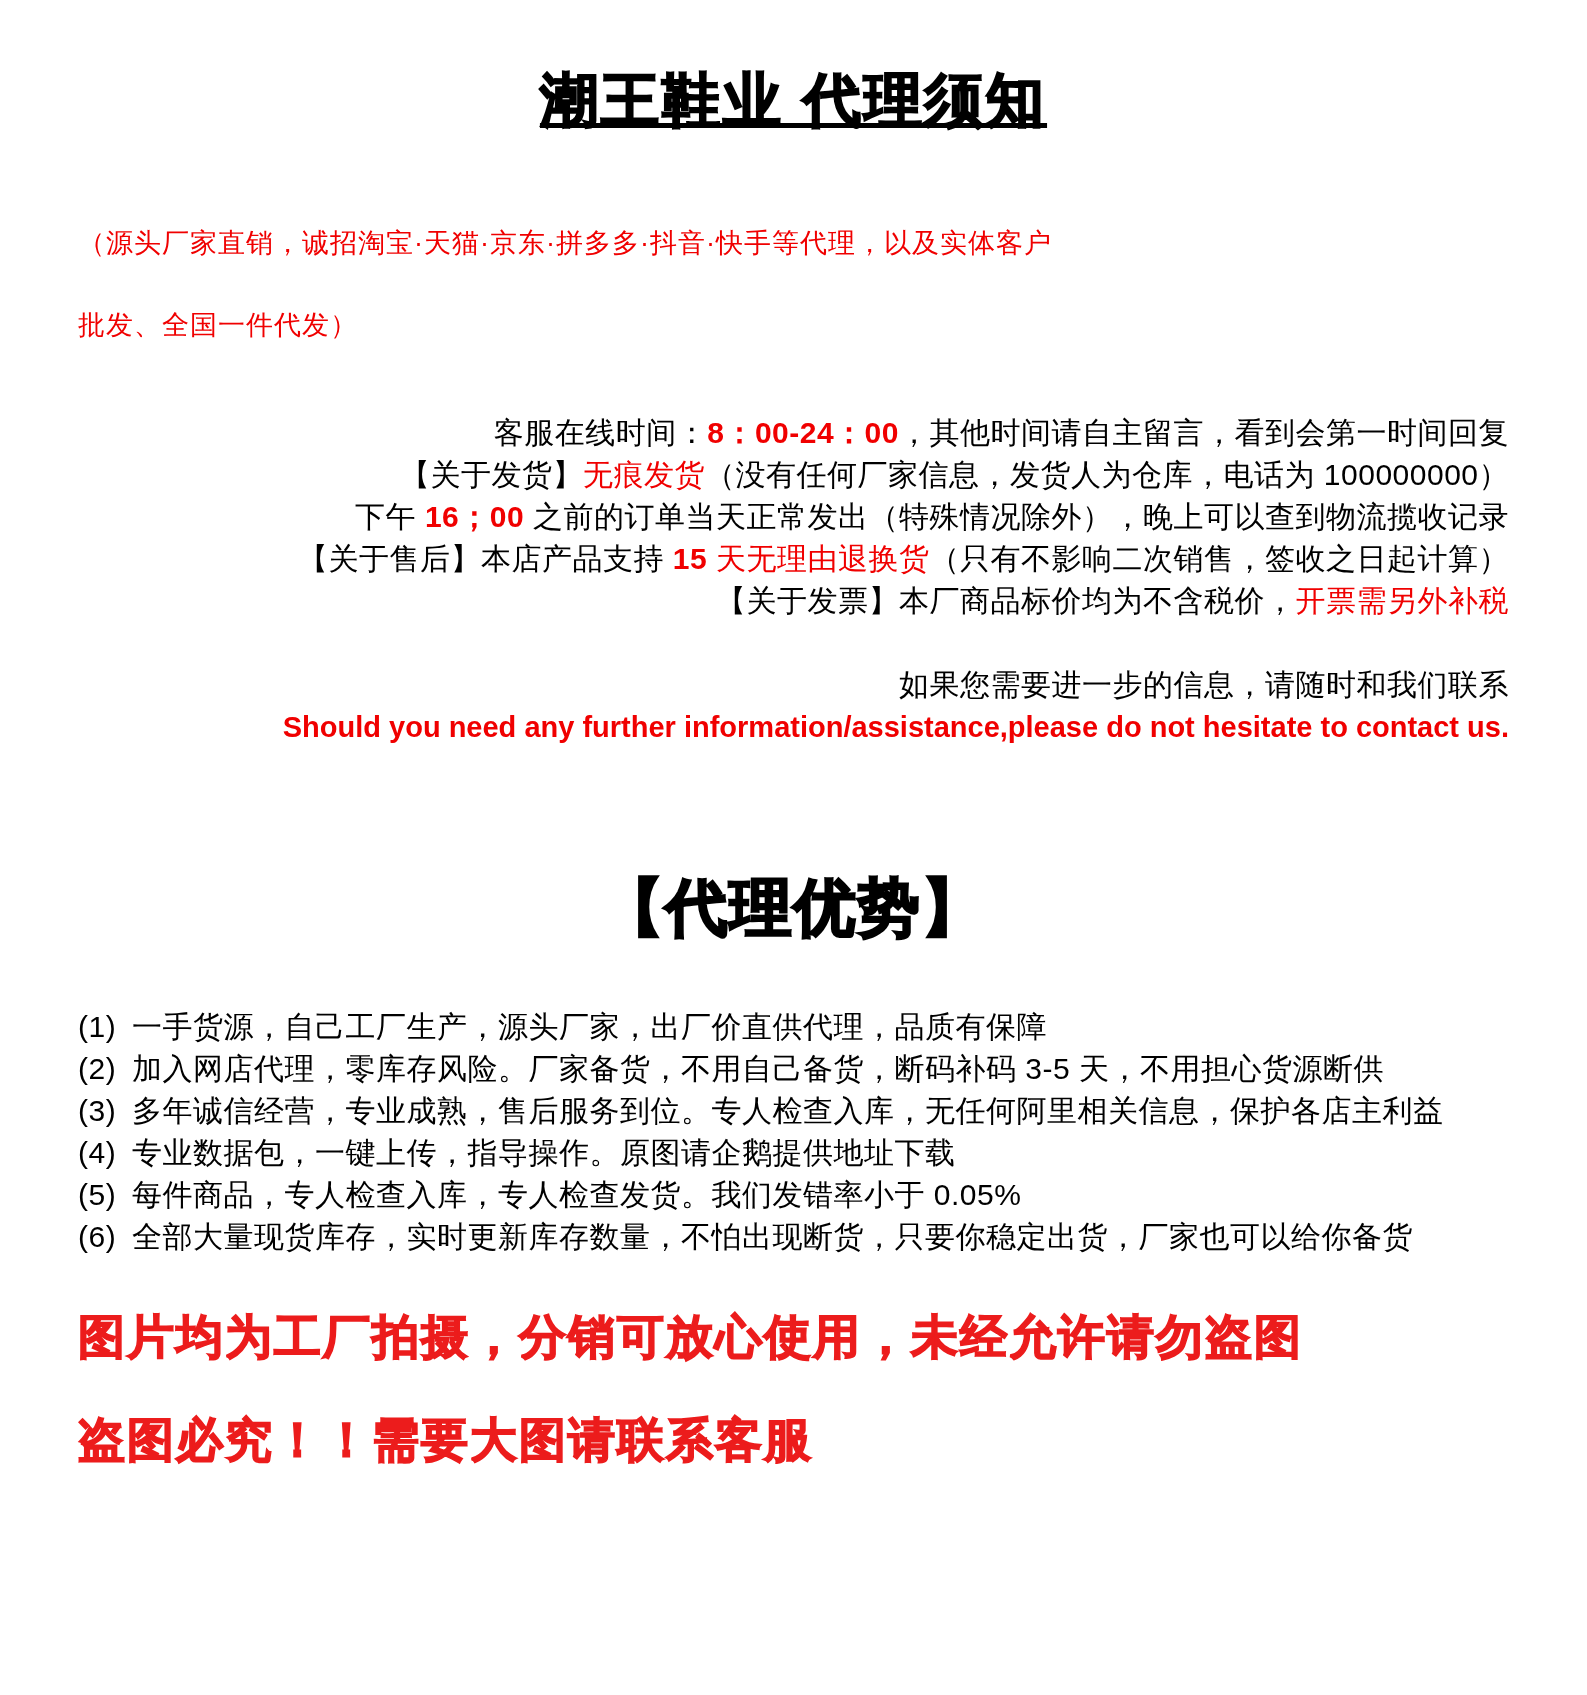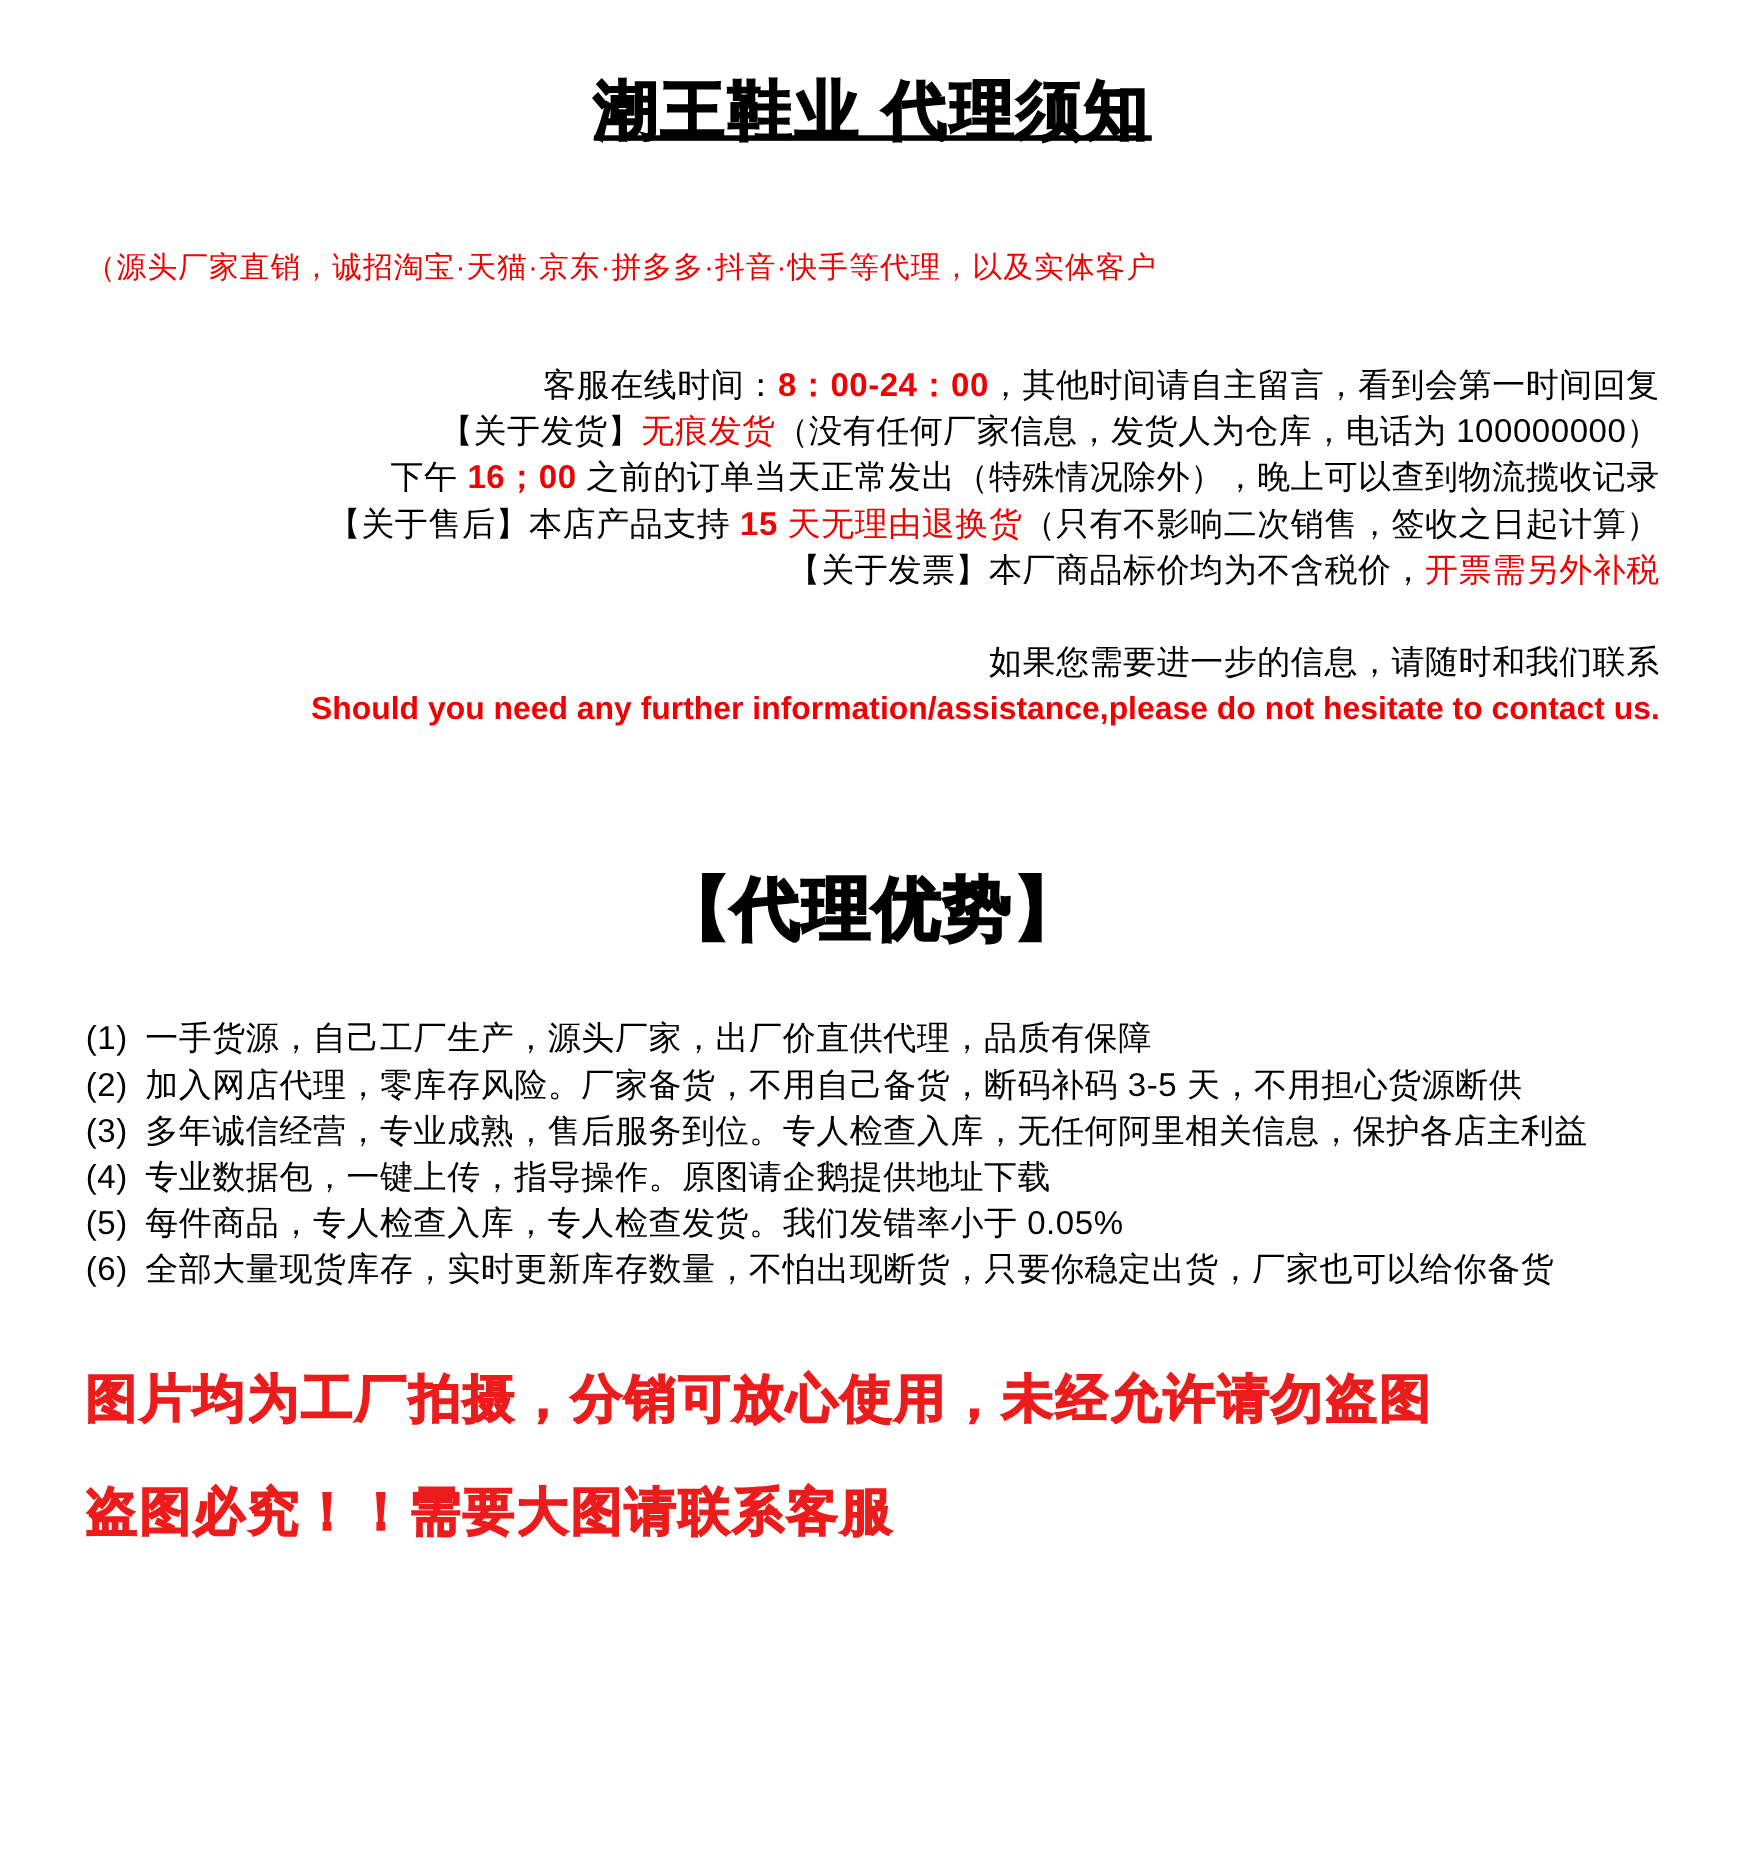--- a/index.html
+++ b/index.html
@@ -79,32 +79,33 @@
   }
   .adv-text { flex: 1; }
   
   .warning {
     color: #ec1c1c;
     font-size: 47px;
     font-weight: 900;
     letter-spacing: 2px;
     -webkit-text-stroke: 1.5px #ec1c1c;
   }
-  .warning-1 { margin-top: 64px; }
+  .warning-1 { margin-top: 48px; }
   .warning-2 { margin-top: 40px; }
 </style>
 </head>
 <body>
 
 <div class="page">
 
   <h1 class="doc-title">潮王鞋业 代理须知</h1>
 
   <div class="intro">
     <div>（源头厂家直销，诚招淘宝·天猫·京东·拼多多·抖音·快手等代理，以及实体客户</div>
+    <div>批发、全国一件代发）</div>
   </div>
 
   <div class="notices">
     <p><span>客服在线时间：</span><span class="red-b">8：00-24：00</span><span>，其他时间请自主留言，看到会第一时间回复</span></p>
     <p><span>【关于发货】</span><span class="red">无痕发货</span><span>（没有任何厂家信息，发货人为仓库，电话为 100000000）</span></p>
     <p><span>下午 </span><span class="red-b">16；00</span><span> 之前的订单当天正常发出（特殊情况除外），晚上可以查到物流揽收记录</span></p>
     <p><span>【关于售后】</span><span>本店产品支持 </span><span class="red-b">15</span><span class="red"> 天无理由退换货</span><span>（只有不影响二次销售，签收之日起计算）</span></p>
     <p><span>【关于发票】</span><span>本厂商品标价均为不含税价，</span><span class="red">开票需另外补税</span></p>
     <div class="spacer-line"></div>
     <p>如果您需要进一步的信息，请随时和我们联系</p>

